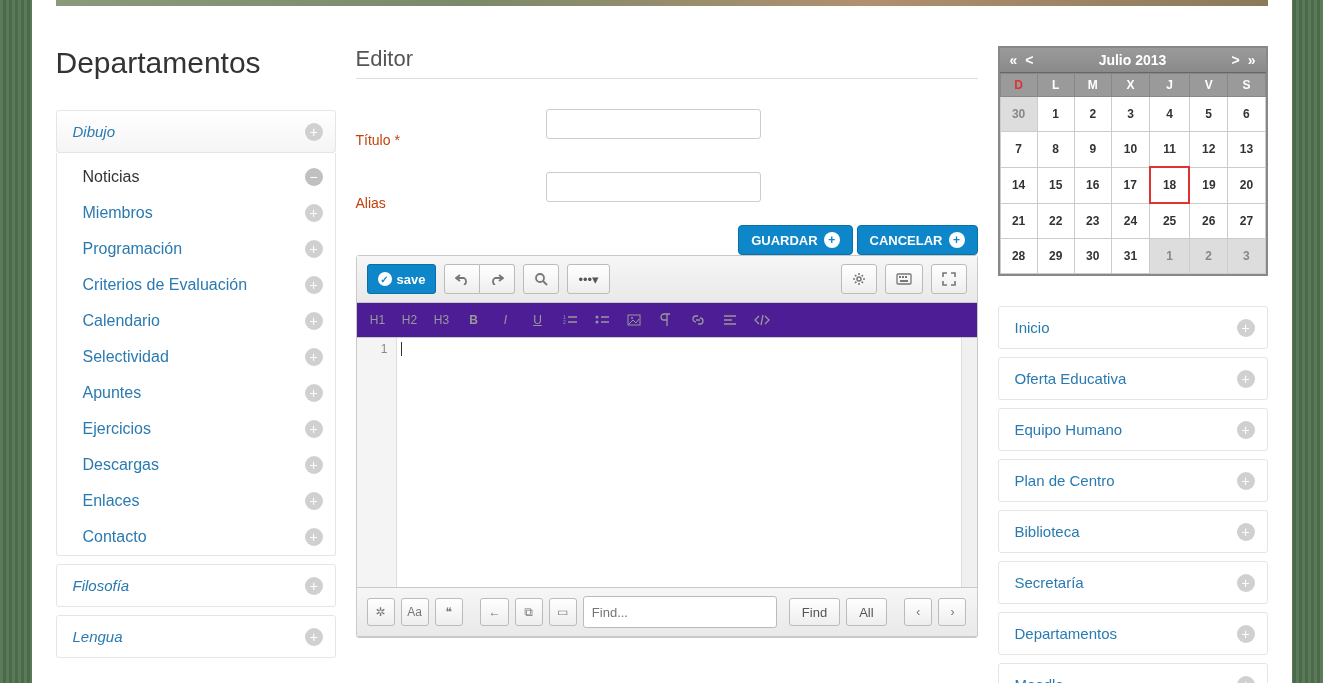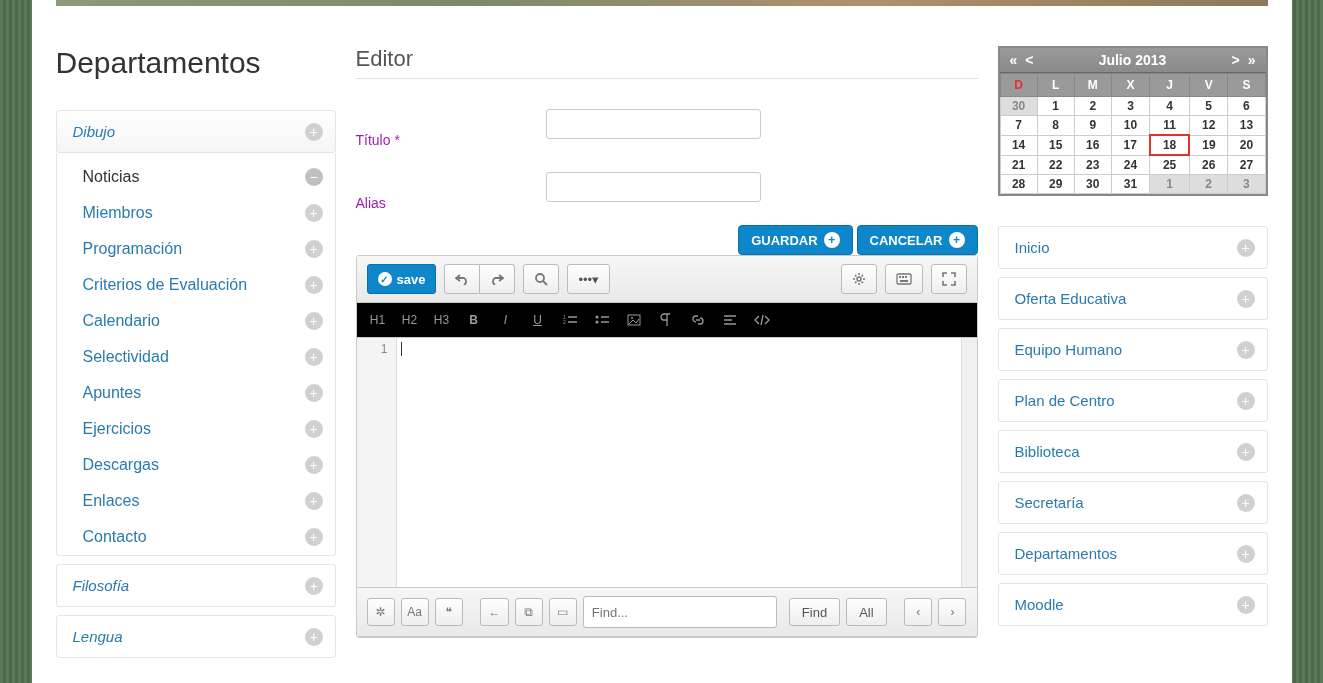--- a/index.html
+++ b/index.html
@@ -20,39 +20,39 @@
 .acc-toggle { position: absolute; right: 12px; top: 50%; transform: translateY(-50%); width: 18px; height: 18px; border-radius: 50%; background: #d0d0d0; display: flex; align-items: center; justify-content: center; color: #fff; font-size: 14px; line-height: 1; }
 .acc-toggle.minus { background: #c0c0c0; }
 .sub-list { border: 1px solid #e5e5e5; border-top: none; background: #fff; border-radius: 0 0 3px 3px; margin-top: -8px; margin-bottom: 8px; padding-top: 6px; }
 .sub-item { position: relative; padding: 9px 16px 9px 26px; }
 .sub-item a { color: #2a7ab0; text-decoration: none; font-size: 16px; }
 .sub-item.current a { color: #333; }
 .sub-item .acc-toggle { right: 12px; }
 
 
 .form-row { display: flex; align-items: center; margin-bottom: 14px; }
-.form-row label { width: 190px; color: #a21caf; font-size: 14px; margin-top: 33px; }
+.form-row label { width: 190px; color: #c2410c; font-size: 14px; margin-top: 33px; }
 .form-row input[type=text] { width: 215px; height: 30px; border: 1px solid #ccc; border-radius: 3px; padding: 4px 8px; font-size: 14px; }
 .actions { text-align: right; }
 .btn-primary { display: inline-flex; align-items: center; gap: 6px; background: #0d87c9; color: #fff; border: 1px solid #0a6fa5; border-radius: 4px; padding: 6px 12px; font-size: 13px; font-weight: bold; cursor: pointer; text-transform: uppercase; }
 .btn-primary .circ { width: 16px; height: 16px; border-radius: 50%; background: #fff; color: #0d87c9; display: inline-flex; align-items: center; justify-content: center; font-size: 12px; }
 
 
 .editor-box { border: 1px solid #c9c9c9; border-radius: 3px; background: #f2f2f2; }
 .toolbar { padding: 8px 10px; display: flex; gap: 8px; align-items: center; border-bottom: 1px solid #c9c9c9; background: linear-gradient(#f6f6f6, #e9e9e9); }
 .tb-group { display: inline-flex; }
 .tb-btn { min-width: 34px; height: 30px; border: 1px solid #bbb; background: linear-gradient(#fff, #eee); display: inline-flex; align-items: center; justify-content: center; cursor: pointer; color: #555; font-size: 13px; padding: 0 10px; }
 .tb-group .tb-btn:first-child { border-radius: 3px 0 0 3px; }
 .tb-group .tb-btn:last-child { border-radius: 0 3px 3px 0; }
 .tb-group .tb-btn:only-child { border-radius: 3px; }
 .tb-group .tb-btn + .tb-btn { border-left: none; }
 .tb-btn.save { background: #0d87c9; color: #fff; border-color: #0a6fa5; font-weight: bold; }
 .tb-btn.save .chk { width: 14px; height: 14px; border-radius: 50%; background: #fff; display: inline-flex; align-items: center; justify-content: center; color: #0d87c9; font-size: 10px; margin-right: 5px; }
 .tb-spacer { flex: 1; }
-.toolbar2 { padding: 6px 10px; display: flex; gap: 10px; align-items: center; border-bottom: 1px solid #c9c9c9; background: #000000; }
+.toolbar2 { padding: 6px 10px; display: flex; gap: 10px; align-items: center; border-bottom: 1px solid #c9c9c9; background: #4c1d95; }
 .fmt-btn { min-width: 22px; height: 22px; color: #999; font-size: 12px; display: inline-flex; align-items: center; justify-content: center; cursor: pointer; }
 .editor-area { display: flex; height: 250px; background: #fff; border-bottom: 1px solid #c9c9c9; }
 .gutter { width: 40px; background: #f4f4f4; border-right: 1px solid #ddd; text-align: right; padding: 4px 8px; color: #888; font-size: 12px; }
 .code-area { flex: 1; position: relative; }
 .code-area .cursor { position: absolute; left: 4px; top: 4px; width: 1px; height: 14px; background: #333; }
 .scroll-v { width: 16px; background: #f0f0f0; border-left: 1px solid #ddd; }
 .findbar { padding: 8px 10px; display: flex; gap: 6px; align-items: center; border-bottom: 1px solid #c9c9c9; background: linear-gradient(#f6f6f6, #e9e9e9); }
 .small-btn { width: 30px; height: 28px; border: 1px solid #bbb; background: linear-gradient(#fff, #eee); border-radius: 3px; display: inline-flex; align-items: center; justify-content: center; color: #777; font-size: 12px; cursor: pointer; }
 .find-input { flex: 0 0 185px; height: 32px; border: 1px solid #bbb; border-radius: 3px; padding: 4px 8px; font-size: 13px; color: #999; }
 .find-btn { height: 28px; border: 1px solid #bbb; background: linear-gradient(#fff, #eee); border-radius: 3px; padding: 0 12px; font-size: 13px; color: #555; cursor: pointer; }
@@ -61,21 +61,21 @@
 .statusbar span { margin-left: 14px; }
 
 
 .cal-box { border: 2px solid #888; background: #fff; margin-bottom: 30px; }
 .cal-head { background: linear-gradient(#9a9a9a, #8a8a8a); border-bottom: 1px solid #666; display: flex; align-items: center; padding: 4px 6px; color: #fff; font-weight: bold; font-size: 14px; }
 .cal-head .nav { cursor: pointer; padding: 0 4px; }
 .cal-head .title { flex: 1; text-align: center; }
 .cal-table { width: 100%; border-collapse: collapse; }
 .cal-table th { background: #9a9a9a; color: #fff; font-weight: bold; font-size: 12px; padding: 4px 0; border: 1px solid #888; }
 .cal-table th.sun { color: #d33; }
-.cal-table td { text-align: center; font-size: 12px; padding: 2px 0; border: 1px solid #ccc; cursor: pointer; font-weight: bold; color: #333; }
+.cal-table td { text-align: center; font-size: 12px; padding: 10px 0; border: 1px solid #ccc; cursor: pointer; font-weight: bold; color: #333; }
 .cal-table td.other { background: #ddd; color: #888; }
 .cal-table td.today { border: 2px solid #d33; }
 
 
 .rnav-item { background: #fff; border: 1px solid #e5e5e5; border-radius: 3px; margin-bottom: 8px; position: relative; padding: 12px 16px; cursor: pointer; }
 .rnav-item a { color: #2a7ab0; text-decoration: none; font-size: 15px; }
 svg { display: block; }
 </style>
 </head>
 <body>

